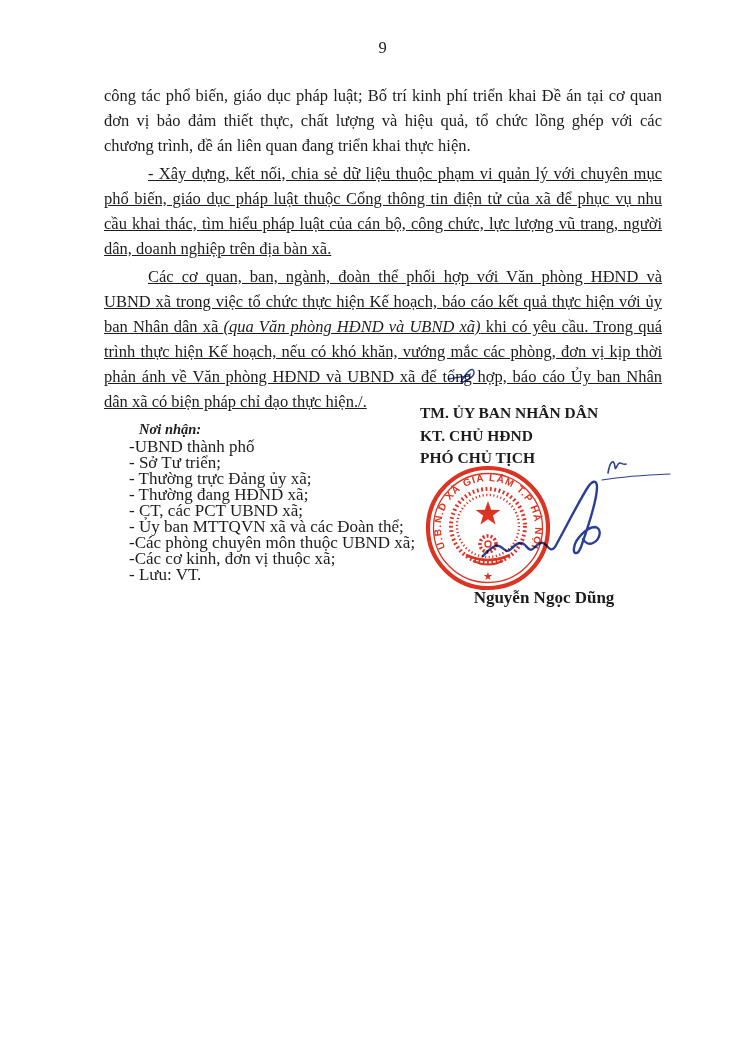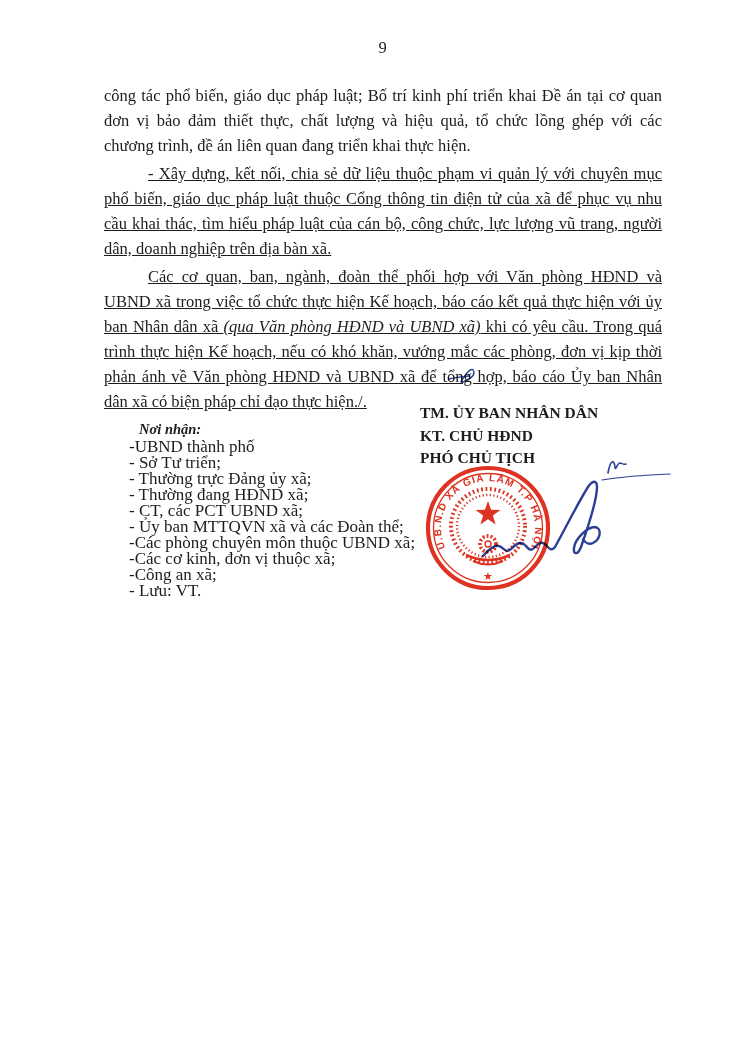--- a/index.html
+++ b/index.html
@@ -67,30 +67,30 @@
   <div class="recipients">
     <div class="recipients-label">Nơi nhận:</div>
     <div class="recipient-item">-UBND thành phố</div>
     <div class="recipient-item">- Sở Tư triển;</div>
     <div class="recipient-item">- Thường trực Đảng ủy xã;</div>
     <div class="recipient-item">- Thường đang HĐND xã;</div>
     <div class="recipient-item">- CT, các PCT UBND xã;</div>
     <div class="recipient-item">- Ủy ban MTTQVN xã và các Đoàn thể;</div>
     <div class="recipient-item">-Các phòng chuyên môn thuộc UBND xã;</div>
     <div class="recipient-item">-Các cơ kinh, đơn vị thuộc xã;</div>
-    <div class="recipient-item">-Công an xã;</div>
     <div class="recipient-item">- Lưu: VT.</div>
   </div>
 
   <div class="sign-head">
     <div>TM. ỦY BAN NHÂN DÂN</div>
     <div>KT. CHỦ HĐND</div>
     <div>PHÓ CHỦ TỊCH</div>
   </div>
 
+  <div class="signer-name">Nguyễn Ngọc Dũng</div>
 
   <svg class="seal-svg" viewBox="0 0 140 140">
     <circle class="seal-stroke" cx="70" cy="70" r="60" stroke-width="4.2"></circle>
     <circle class="seal-stroke" cx="70" cy="70" r="54.5" stroke-width="1.3"></circle>
     <path id="seal-arc" d="M 31.5 97 A 47 47 0 1 1 108.5 97" fill="none"></path>
     <text class="seal-text" font-size="10" letter-spacing="1.2">
       <textPath href="#seal-arc" startOffset="50%" text-anchor="middle">U.B.N.D XÃ GIA LÂM T.P HÀ NỘI</textPath>
     </text>
     <text class="seal-text" x="70" y="122" text-anchor="middle" font-size="11">★</text>
     <g>

